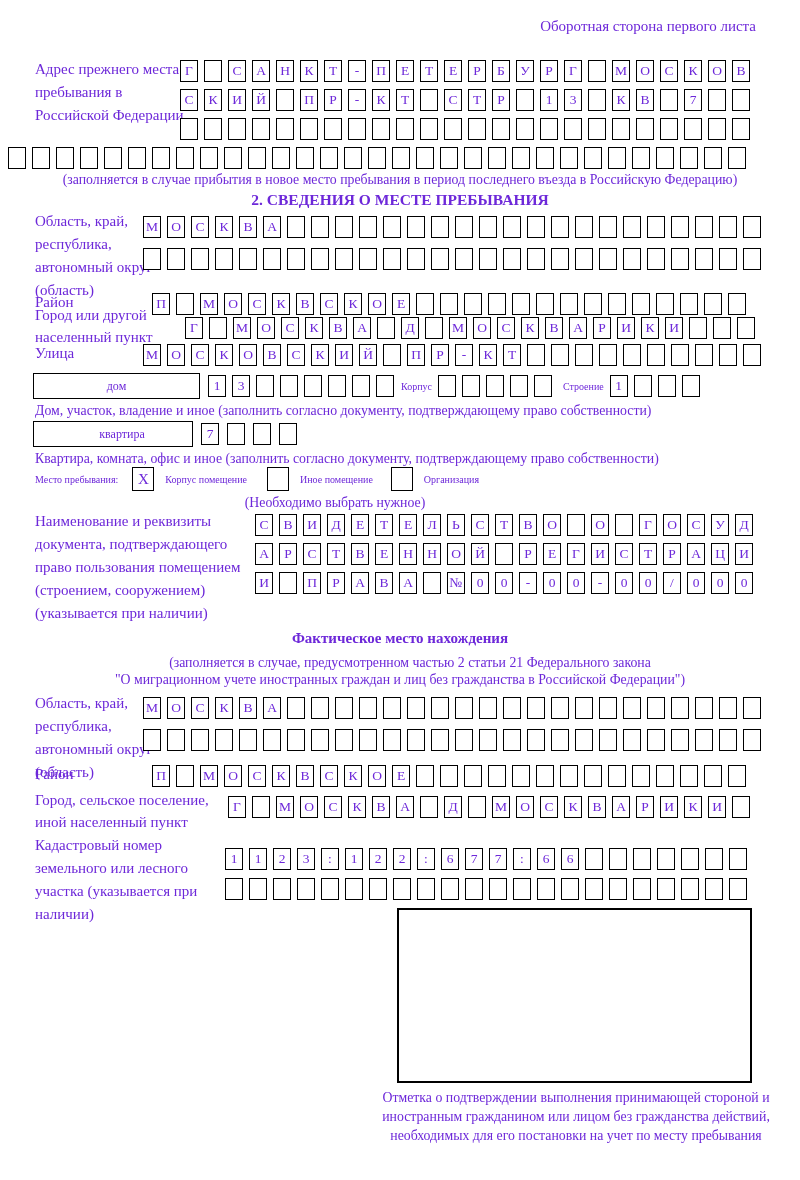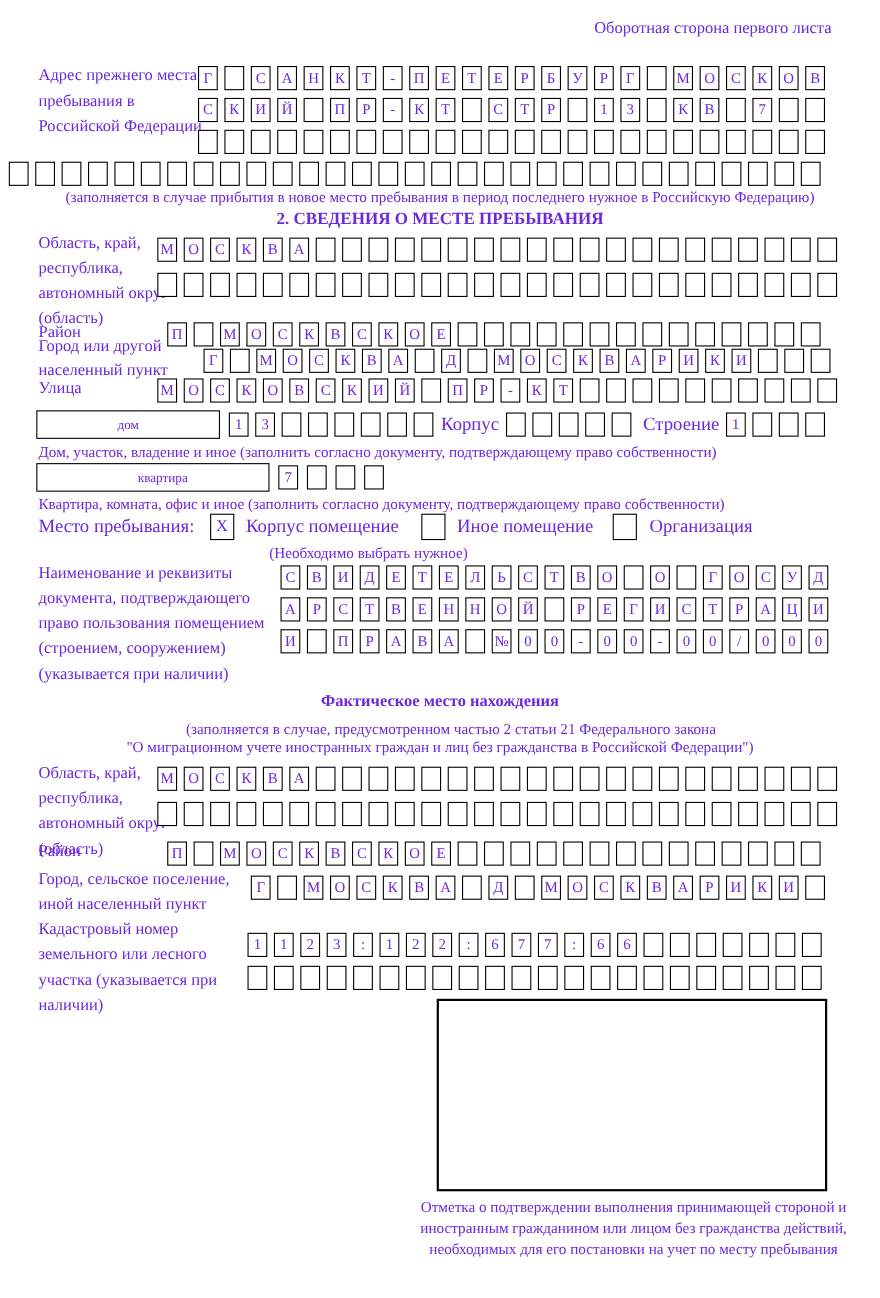--- a/index.html
+++ b/index.html
@@ -17,21 +17,21 @@
     width:18px; height:22px; border:1.6px solid #000; box-sizing:border-box;
     display:flex; align-items:center; justify-content:center;
     font-size:13.5px; flex:0 0 auto; background:#fff;
   }
   .lblbox {
     border:1.8px solid #000; box-sizing:border-box; height:26px;
     display:flex; align-items:center; justify-content:center;
     font-size:12px; flex:0 0 auto; background:#fff;
   }
   .hrow { display:flex; align-items:center; }
-  .inline-lbl { font-size:17px; white-space:nowrap; }
+  .inline-lbl { font-size:10px; white-space:nowrap; }
   .checkbox {
     width:22px; height:24px; border:1.7px solid #000; box-sizing:border-box;
     display:flex; align-items:center; justify-content:center; font-size:15px; flex:0 0 auto;
   }
   .opt { display:flex; align-items:center; gap:11px; }
   .stamp { border:2px solid #000; box-sizing:border-box; background:#fff; }
 </style>
 </head>
 <body>
 
@@ -144,21 +144,21 @@
       <span class="cell"></span>
       <span class="cell"></span>
       <span class="cell"></span>
       <span class="cell"></span>
       <span class="cell"></span>
       <span class="cell"></span>
       <span class="cell"></span>
       <span class="cell"></span>
       <span class="cell"></span>
     </div>
-  <div class="abs caption center" style="left:0; top:171px; width:800px;">(заполняется в случае прибытия в новое место пребывания в период последнего нужное в Российскую Федерацию)</div>
+  <div class="abs caption center" style="left:0; top:171px; width:800px;">(заполняется в случае прибытия в новое место пребывания в период последнего въезда в Российскую Федерацию)</div>
 
   <div class="abs title center" style="left:0; top:191px; width:800px;">2. СВЕДЕНИЯ О МЕСТЕ ПРЕБЫВАНИЯ</div>
 
   <div class="abs label" style="left:35px; top:210px; width:126px;">Область, край, республика, автономный округ (область)</div>
   <div class="abs boxrow" style="left:143px; top:216px;">
       <span class="cell">М</span>
       <span class="cell">О</span>
       <span class="cell">С</span>
       <span class="cell">К</span>
       <span class="cell">В</span>
@@ -324,21 +324,21 @@
     <span class="boxrow" style="margin-left:6px;">
         <span class="cell">1</span>
         <span class="cell"></span>
         <span class="cell"></span>
         <span class="cell"></span>
       </span>
   </div>
   <div class="abs caption" style="left:35px; top:402px; width:740px;">Дом, участок, владение и иное (заполнить согласно документу, подтверждающему право собственности)</div>
 
   <div class="abs hrow" style="left:33px; top:421px;">
-    <span class="lblbox" style="width:212px;padding-left:18px;">квартира</span>
+    <span class="lblbox" style="width:160px;padding-left:18px;">квартира</span>
     <span class="boxrow" style="margin-left:8px; gap:8px;">
         <span class="cell">7</span>
         <span class="cell"></span>
         <span class="cell"></span>
         <span class="cell"></span>
       </span>
   </div>
   <div class="abs caption" style="left:35px; top:450px; width:740px;">Квартира, комната, офис и иное (заполнить согласно документу, подтверждающему право собственности)</div>
 
   <div class="abs hrow" style="left:35px; top:467px; gap:14px;">

